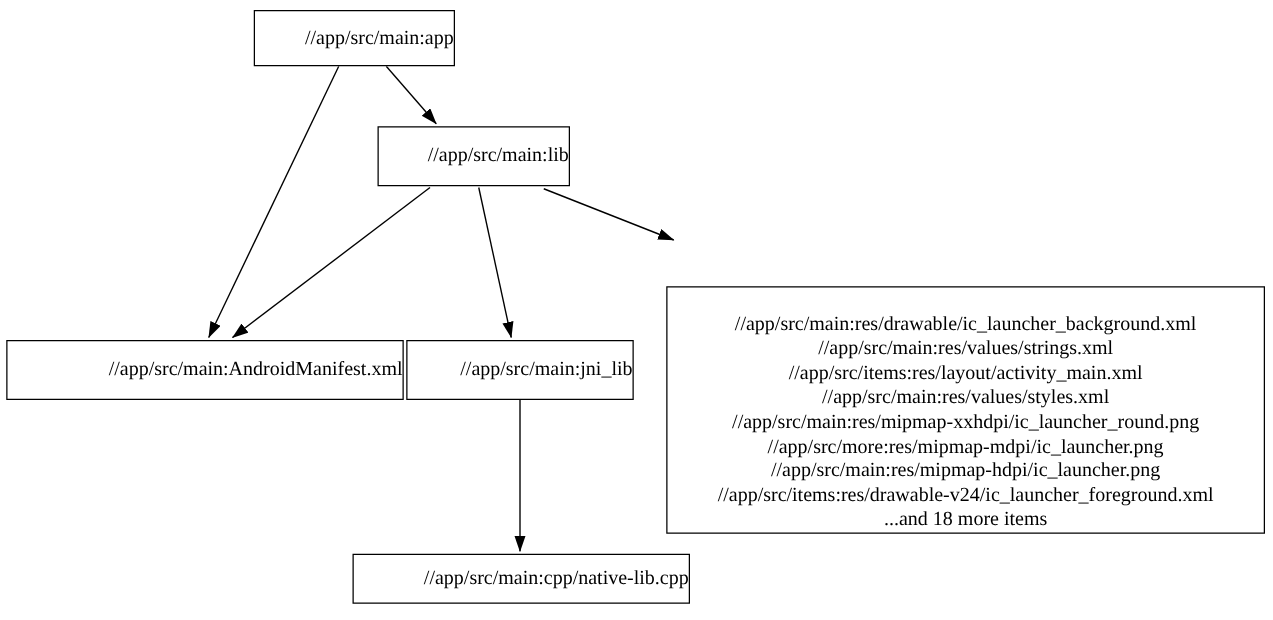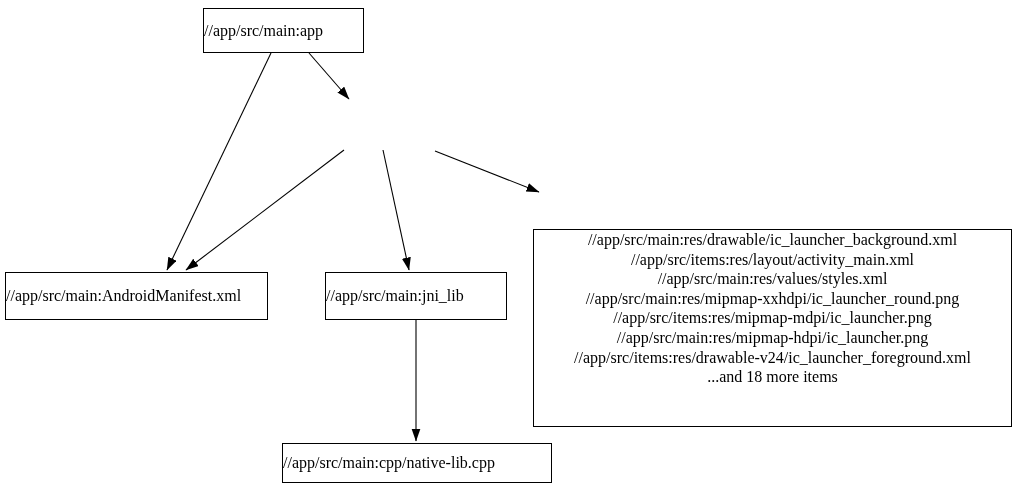--- a/index.html
+++ b/index.html
@@ -28,21 +28,21 @@
     stroke: #000000;
     stroke-width: 1.1;
   }
   .node {
     position: absolute;
     box-sizing: border-box;
     border: 1px solid #000000;
     background: #ffffff;
     display: flex;
     align-items: center;
-    justify-content: flex-start;
+    justify-content: flex-end;
     text-align: center;
     white-space: nowrap;
   }
   .node.multi {
     flex-direction: column;
     line-height: 19.6px;
     margin-top: 34px;
   }
   .node.multi .file-line {
     width: 100%;
@@ -65,35 +65,39 @@
     <line x1="344" y1="150" x2="186" y2="270" marker-end="url(#arrow)"></line>
     <line x1="383" y1="150" x2="409" y2="270" marker-end="url(#arrow)"></line>
     <line x1="435" y1="151" x2="539" y2="192" marker-end="url(#arrow)"></line>
     <line x1="416" y1="320" x2="416" y2="441" marker-end="url(#arrow)"></line>
   </svg>
 
   <div class="node" style="left:203px; top:8px; width:161px; height:45px;">
     <span>//app/src/main:app</span>
   </div>
 
+  <div class="node" style="left:302px; top:101px; width:154px; height:48px;">
+    <span>//app/src/main:lib</span>
+  </div>
 
-  <div class="node" style="left:5px; top:272px; width:263px; height:48px;">
+  <div class="node" style="left:5px; top:272px; width:318px; height:48px;">
     <span>//app/src/main:AndroidManifest.xml</span>
   </div>
 
   <div class="node" style="left:325px; top:272px; width:182px; height:48px;">
     <span>//app/src/main:jni_lib</span>
   </div>
 
   <div class="node multi" style="left:533px; top:195px; width:479px; height:198px;">
     <div class="file-line">//app/src/main:res/drawable/ic_launcher_background.xml</div>
+    <div class="file-line">//app/src/main:res/values/strings.xml</div>
     <div class="file-line">//app/src/items:res/layout/activity_main.xml</div>
     <div class="file-line">//app/src/main:res/values/styles.xml</div>
     <div class="file-line">//app/src/main:res/mipmap-xxhdpi/ic_launcher_round.png</div>
-    <div class="file-line">//app/src/items:res/mipmap-mdpi/ic_launcher.png</div>
+    <div class="file-line">//app/src/more:res/mipmap-mdpi/ic_launcher.png</div>
     <div class="file-line">//app/src/main:res/mipmap-hdpi/ic_launcher.png</div>
     <div class="file-line">//app/src/items:res/drawable-v24/ic_launcher_foreground.xml</div>
     <div class="file-line">...and 18 more items</div>
   </div>
 
   <div class="node" style="left:282px; top:443px; width:270px; height:40px;">
     <span>//app/src/main:cpp/native-lib.cpp</span>
   </div>
 
 </div>

